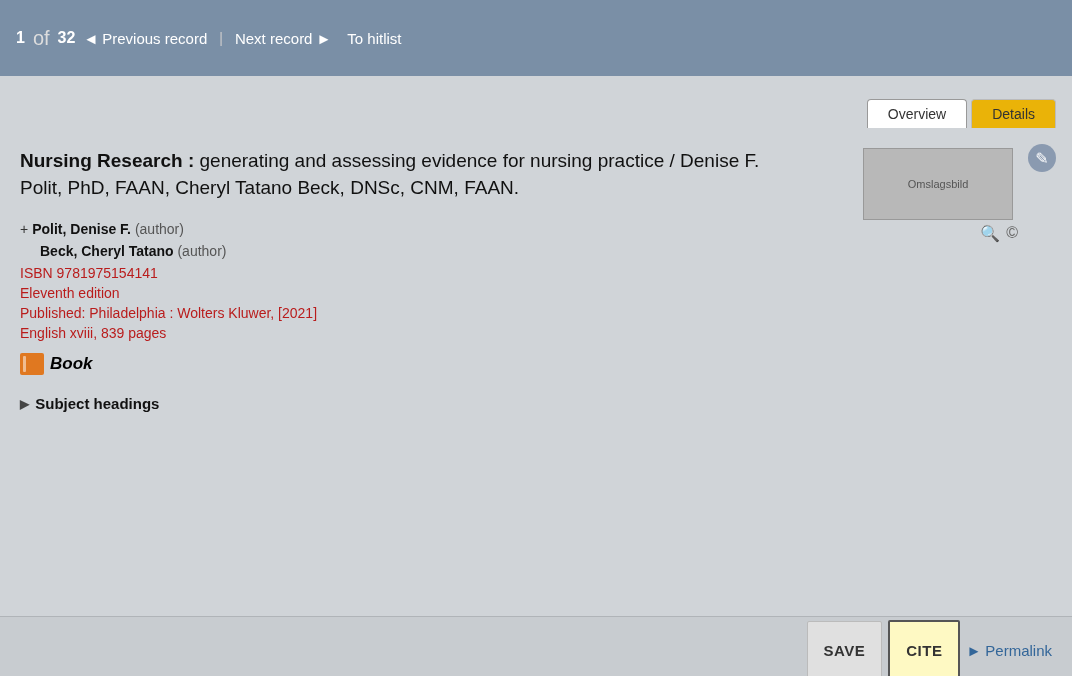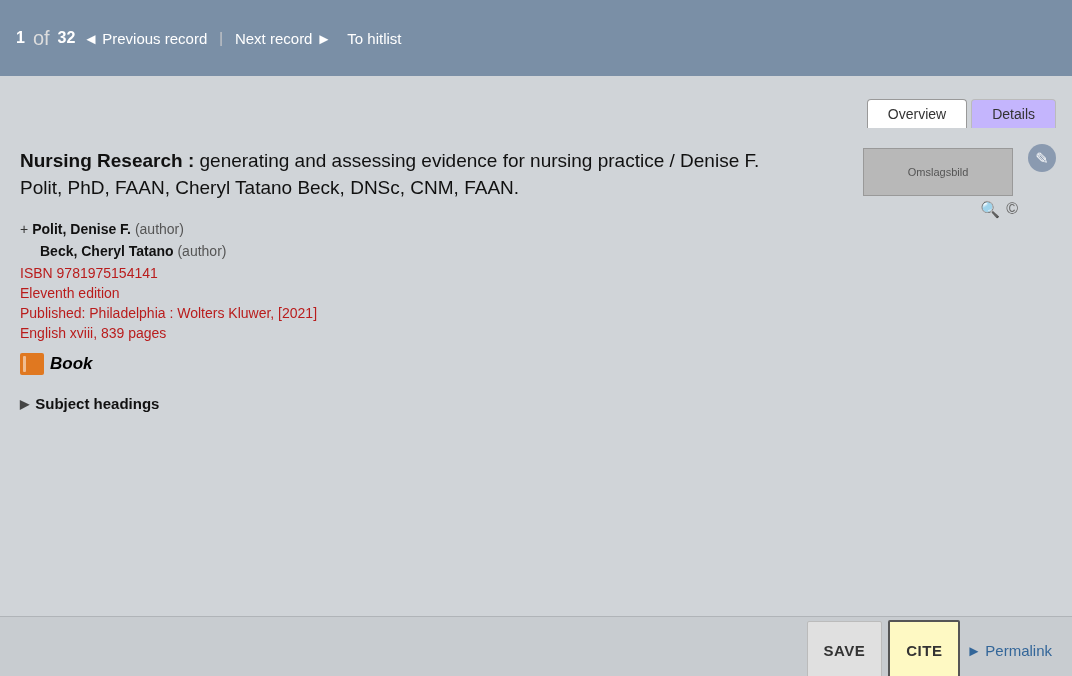--- a/index.html
+++ b/index.html
@@ -47,21 +47,21 @@
     .tabs-bar {
       background: #d0d4d8;
       padding: 12px 16px 0 16px;
       display: flex;
       align-items: flex-end;
       justify-content: flex-end;
       gap: 4px;
       height: 52px;
     }
     .tab-btn {
-      background: #c4b5fd;
+      background: #eab308;
       border: 1px solid #bbb;
       border-bottom: none;
       padding: 6px 20px;
       font-size: 14px;
       cursor: pointer;
       border-radius: 4px 4px 0 0;
       color: #333;
     }
     .tab-btn.active {
       background: #fff;
@@ -96,21 +96,21 @@
     
     .cover-area {
       position: absolute;
       top: 20px;
       right: 54px;
       width: 155px;
       text-align: center;
     }
     .cover-image-placeholder {
       width: 150px;
-      height: 48px;
+      height: 72px;
       background: #b8b8b8;
       border: 1px solid #999;
       display: flex;
       align-items: center;
       justify-content: center;
       font-size: 11px;
       color: #555;
       margin-bottom: 4px;
     }
     .cover-icons {

